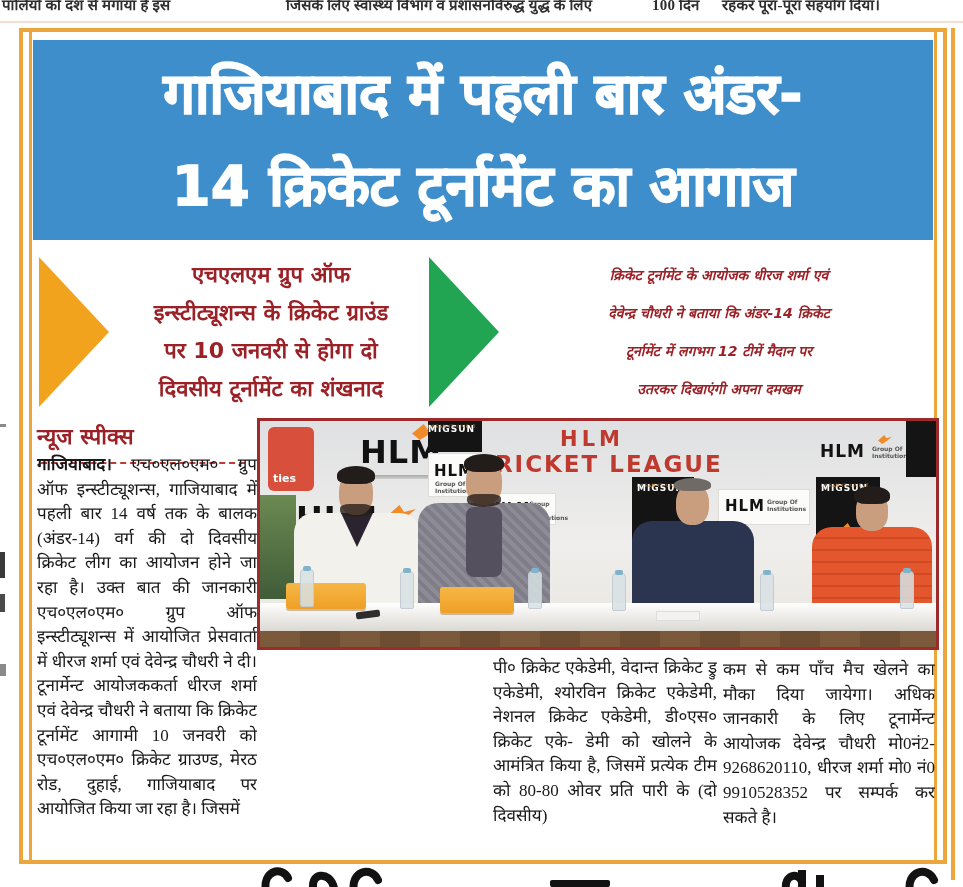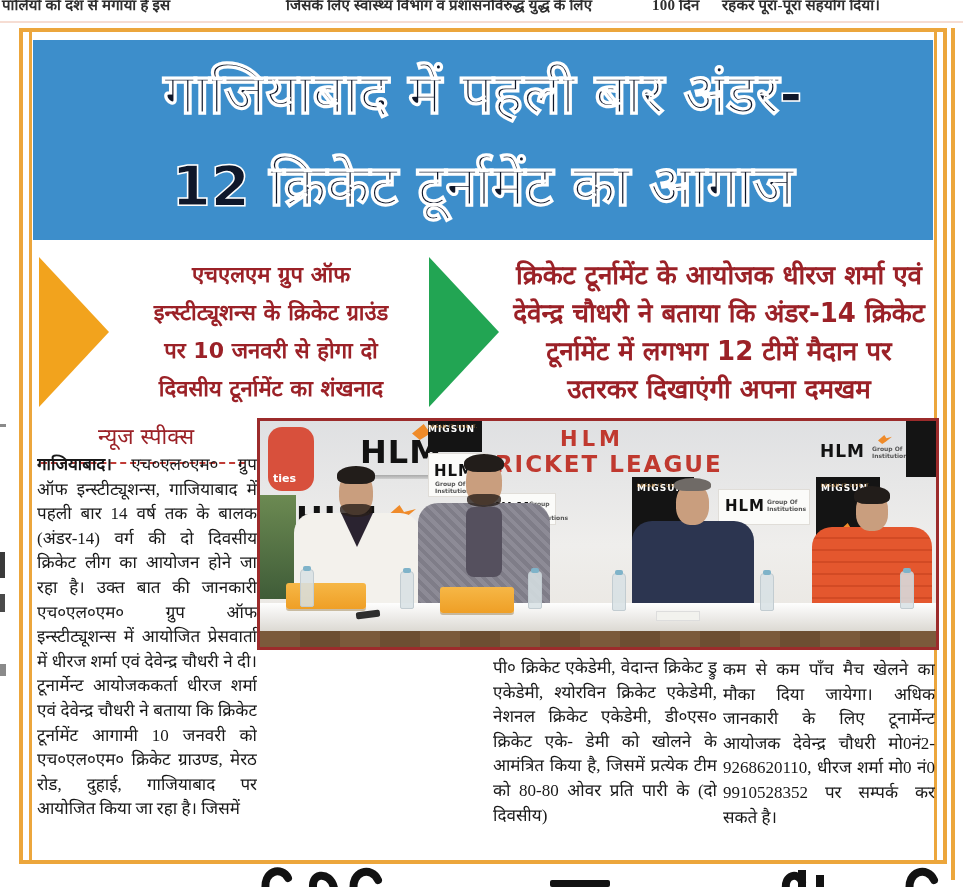--- a/index.html
+++ b/index.html
@@ -22,39 +22,39 @@
   .article .rule-l,.article .rule-r{position:absolute;top:0;bottom:0;width:3px;background:#eca63c;}
   .article .rule-l{left:6px}
   .article .rule-r{right:6px}
   .page-rule-right{left:951px;top:28px;width:4px;height:852px;background:#eca63c;}
 
   
   .headline-box{left:10px;top:8px;width:900px;height:200px;background:#3d8ecb;
     display:flex;flex-direction:column;align-items:center;justify-content:center;}
   .headline-line{
     font-family:"DejaVu Sans","Liberation Sans",sans-serif;
-    font-weight:900;color:#0f172a;font-size:56px;line-height:92px;
+    font-weight:900;color:#ffffff;font-size:56px;line-height:92px;
     letter-spacing:0px;-webkit-text-stroke:1.5px #ffffff;text-align:center;white-space:nowrap;}
 
   
   .callout-row{left:10px;top:216px;width:900px;height:168px;background:#fff;}
   .arrow{position:absolute;top:9px;height:150px;width:70px;}
   .arrow.orange{left:6px;background:#f2a31d;clip-path:polygon(0 0,100% 50%,0 100%);}
   .arrow.green{left:396px;background:#22a553;clip-path:polygon(0 0,100% 50%,0 100%);}
   .callout-text{
     position:absolute;top:0;height:168px;display:flex;align-items:center;justify-content:center;
     font-family:"DejaVu Sans","Liberation Sans",sans-serif;
     font-weight:bold;color:#9b2127;text-align:center;white-space:pre-line;}
   .callout-text.left{left:82px;width:312px;font-size:22px;line-height:38px;}
-  .callout-text.right{left:472px;width:428px;font-size:26px;line-height:38px;}
-
-  
-  .kicker{left:14px;top:388px;width:218px;text-align:center;
+  .callout-text.right{left:472px;width:428px;font-size:14px;line-height:38px;font-style:italic;}
+
+  
+  .kicker{left:14px;top:388px;width:218px;text-align:left;
     font-family:"DejaVu Sans","Liberation Sans",sans-serif;
-    font-size:22px;font-weight:normal;color:#9b2127;}
+    font-size:22px;font-weight:bold;color:#9b2127;}
   .kicker-dashes{left:18px;top:430px;width:204px;height:0;border-top:2px dashed #c03b36;}
   .bodytext{font-size:17px;line-height:24.6px;color:#181818;text-align:justify;}
   .bodytext b{font-weight:bold;}
   .col1{left:14px;top:421px;width:220px;height:388px;overflow:hidden;}
   .col2{left:240px;top:626px;width:224px;height:202px;overflow:hidden;}
   .col3{left:470px;top:624px;width:224px;height:202px;overflow:hidden;}
   .col4{left:700px;top:626px;width:212px;height:202px;overflow:hidden;}
 
   
   .photo{left:234px;top:386px;width:676px;height:226px;border:3px solid #9c2b2b;
@@ -107,21 +107,21 @@
 <div class="abs frag" style="left:0;top:664px;width:6px;height:12px"></div>
 
 <div class="abs page-rule-right"></div>
 
 <div class="abs article">
   <div class="rule-l"></div>
   <div class="rule-r"></div>
 
   <div class="abs headline-box">
     <div class="headline-line">गाजियाबाद में पहली बार अंडर-</div>
-    <div class="headline-line">12 क्रिकेट टूर्नामेंट का आगाज</div>
+    <div class="headline-line">14 क्रिकेट टूर्नामेंट का आगाज</div>
   </div>
 
   <div class="abs callout-row">
     <div class="arrow orange"></div>
     <div class="callout-text left">एचएलएम ग्रुप ऑफ
 इन्स्टीट्यूशन्स के क्रिकेट ग्राउंड
 पर 10 जनवरी से होगा दो
 दिवसीय टूर्नामेंट का शंखनाद</div>
     <div class="arrow green"></div>
     <div class="callout-text right">क्रिकेट टूर्नामेंट के आयोजक धीरज शर्मा एवं
@@ -132,21 +132,21 @@
 
   <div class="abs kicker">न्यूज स्पीक्स</div>
   <div class="abs kicker-dashes"></div>
 
   <div class="abs col1 bodytext">
     <b>गाजियाबाद।</b><span> एच०एल०एम० ग्रुप ऑफ इन्स्टीट्यूशन्स, गाजियाबाद में पहली बार 14 वर्ष तक के बालक (अंडर-14) वर्ग की दो दिवसीय क्रिकेट लीग का आयोजन होने जा रहा है। उक्त बात की जानकारी एच०एल०एम० ग्रुप ऑफ इन्स्टीट्यूशन्स में आयोजित प्रेसवार्ता में धीरज शर्मा एवं देवेन्द्र चौधरी ने दी। टूनार्मेन्ट आयोजककर्ता धीरज शर्मा एवं देवेन्द्र चौधरी ने बताया कि क्रिकेट टूर्नामेंट आगामी 10 जनवरी को एच०एल०एम० क्रिकेट ग्राउण्ड, मेरठ रोड, दुहाई, गाजियाबाद पर आयोजित किया जा रहा है। जिसमें</span>
   </div>
 
   <div class="abs photo">
 
-    <div style="left:8px;top:6px;width:46px;height:64px;background:#d8503c;border-radius:14px;">
+    <div style="left:8px;top:6px;width:46px;height:64px;background:#d8503c;border-radius:6px;">
       <span style="left:5px;bottom:6px;color:#fff;font-family:'DejaVu Sans',sans-serif;font-size:11px;font-weight:bold;">ties</span>
     </div>
     <div style="left:0;top:74px;width:36px;height:104px;background:linear-gradient(#6c8a52,#3f5c38);"></div>
 
     <div class="bird" style="left:152px;top:3px;width:26px;height:16px;"></div>
     <span class="hlm-word" style="left:100px;top:12px;font-size:32px;">HLM</span>
     <div class="smudge" style="left:102px;top:54px;width:74px;height:4px;"></div>
 
     <div class="bird" style="left:126px;top:84px;width:30px;height:20px;"></div>
     <span class="hlm-word" style="left:36px;top:78px;font-size:32px;">HLM</span>

